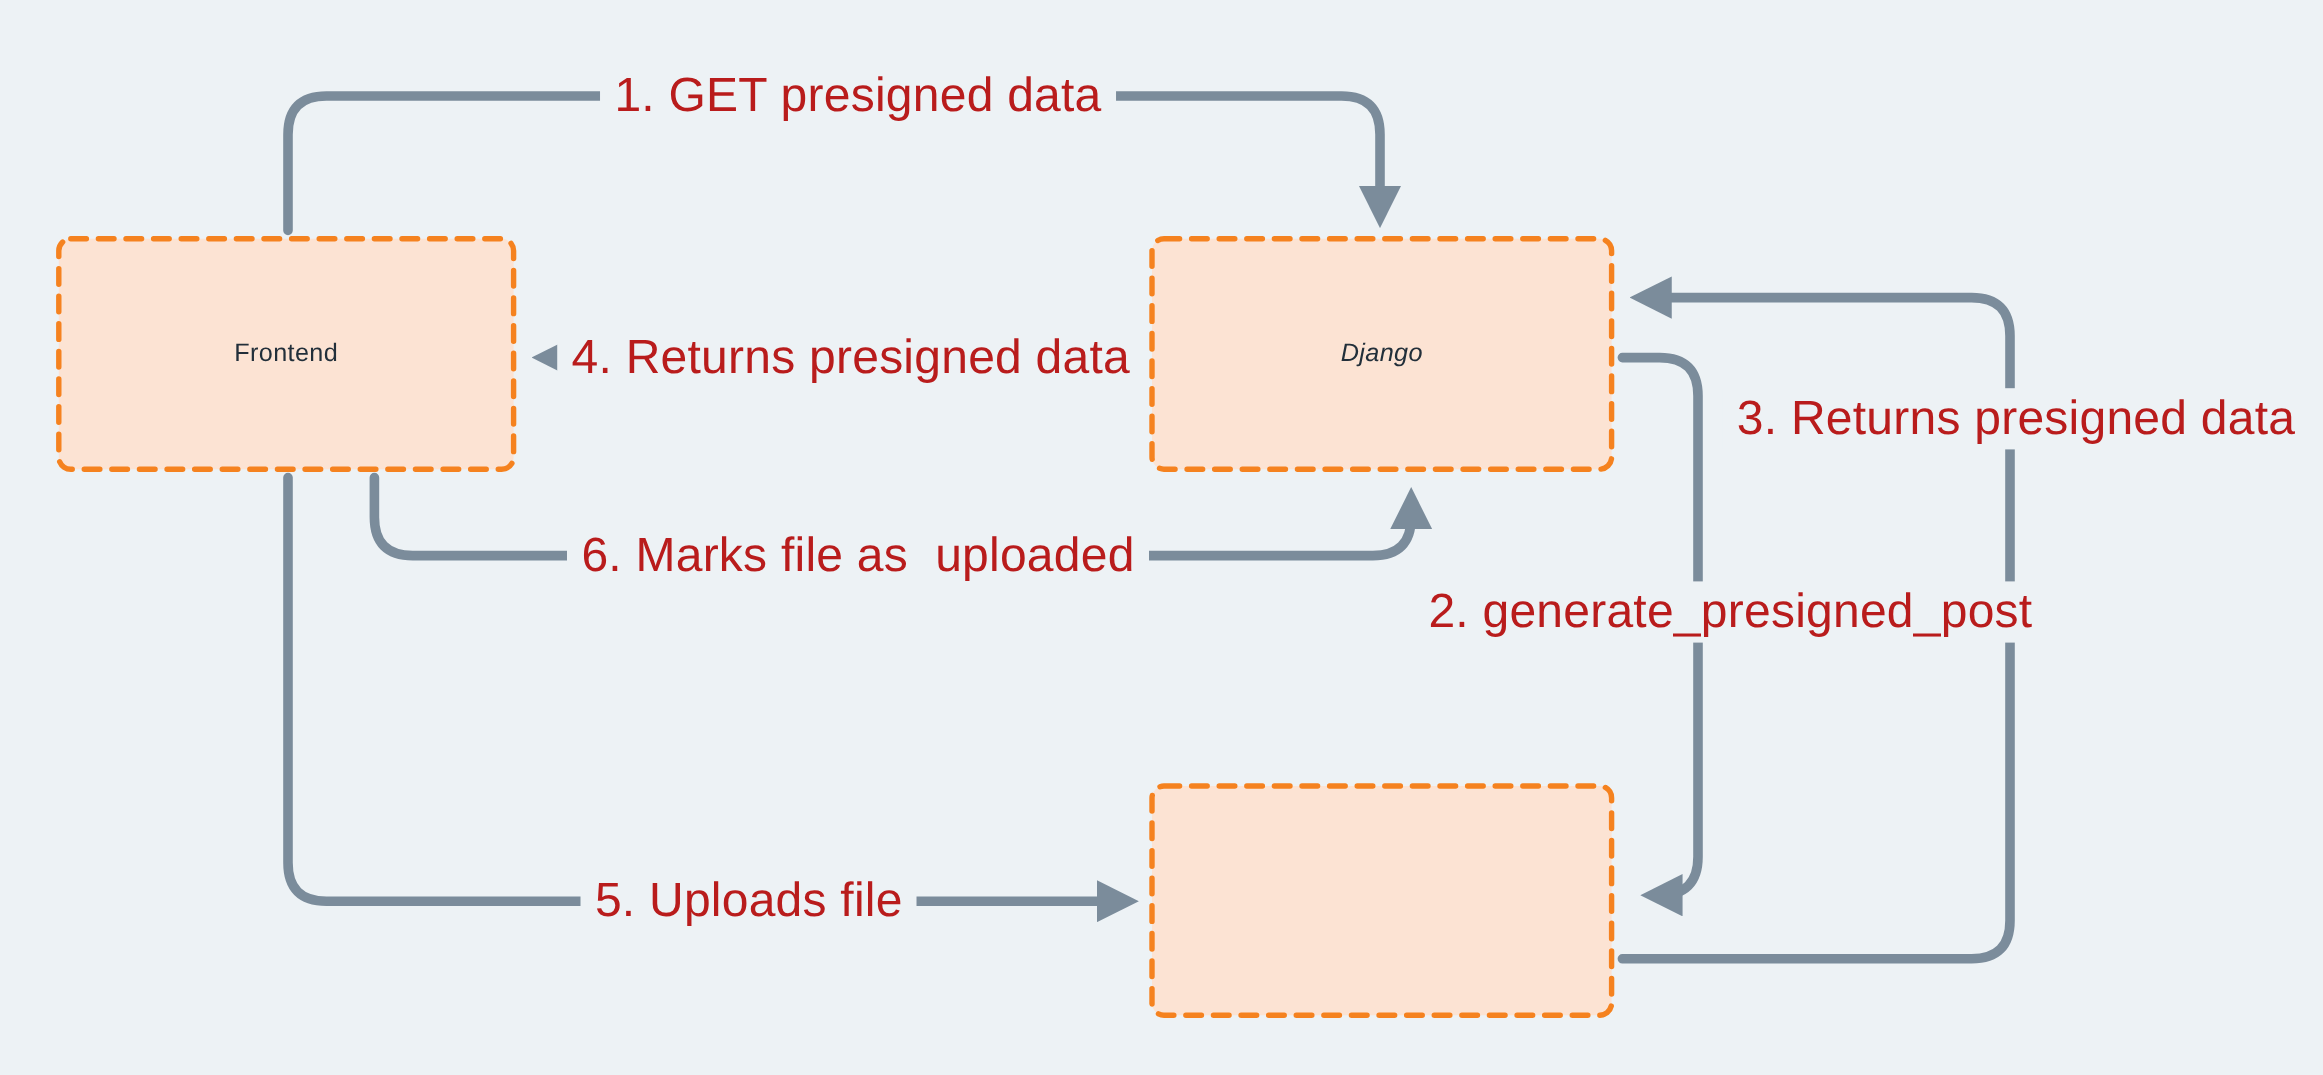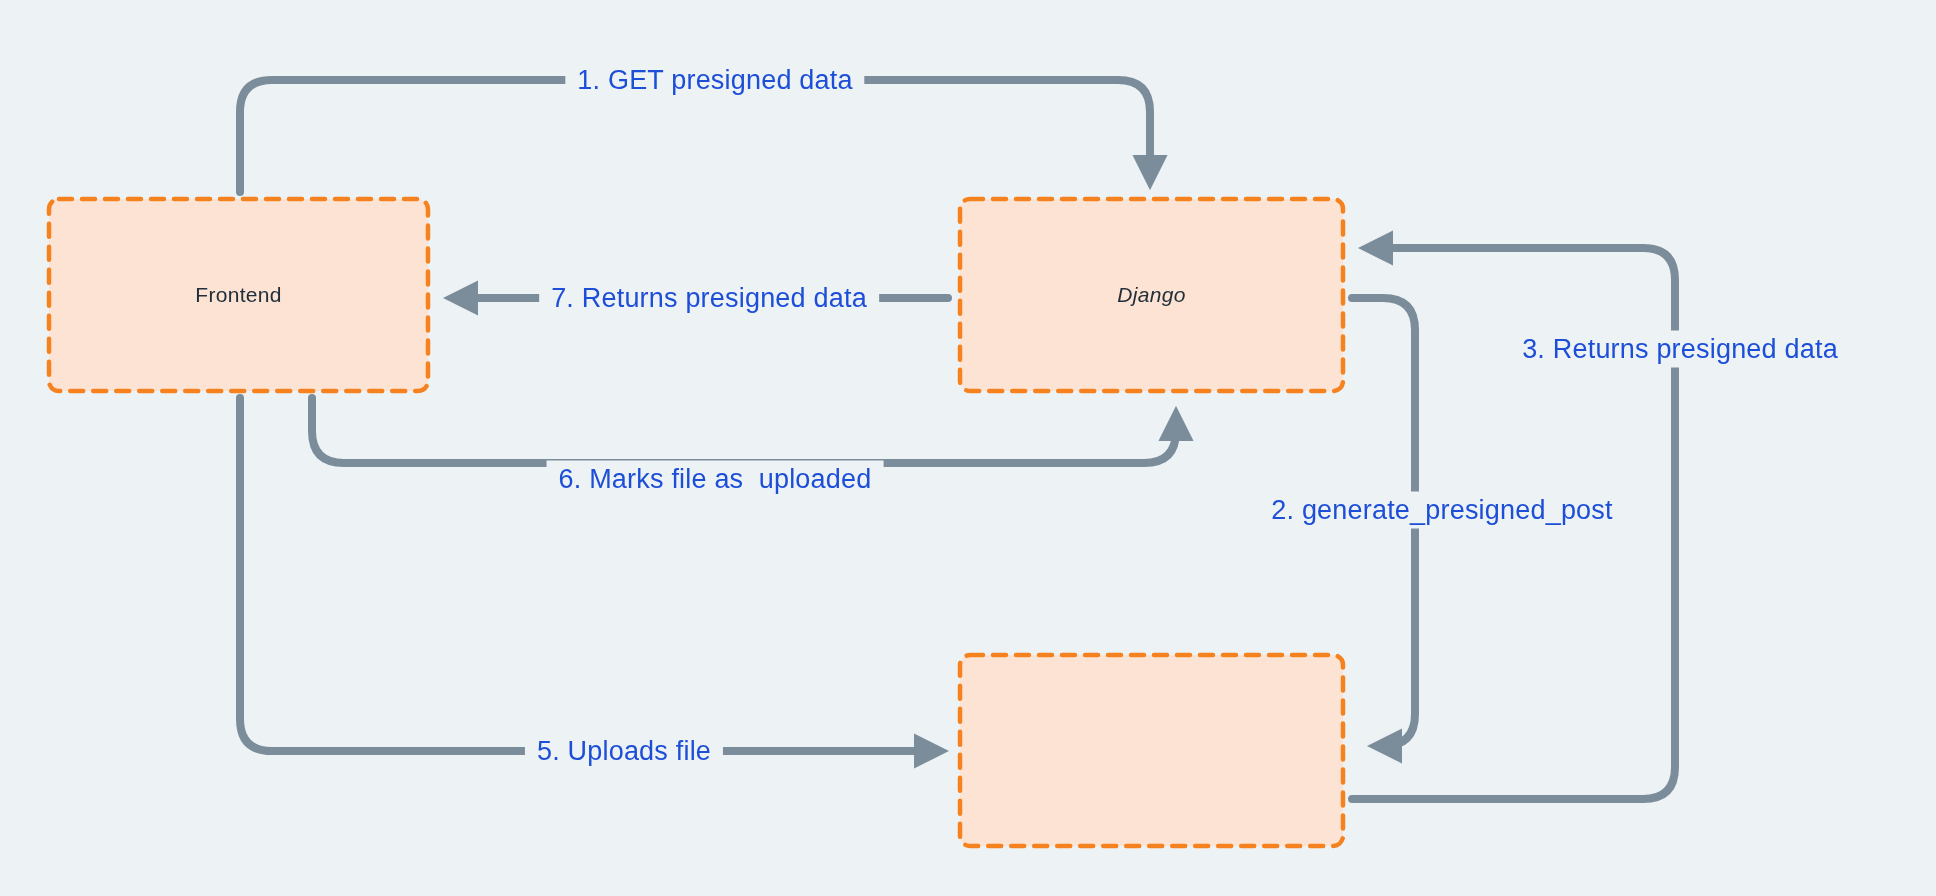--- a/index.html
+++ b/index.html
@@ -26,36 +26,36 @@
     align-items: center;
     justify-content: center;
     font-size: 21px;
     color: #222f3a;
     letter-spacing: 0.3px;
   }
   .edge-label {
     position: absolute;
     transform: translate(-50%, -50%);
     background: #edf2f5;
-    color: #1d4ed8;
-    font-size: 27px;
+    color: #b91c1c;
+    font-size: 40px;
     padding: 3px 12px;
     white-space: pre;
     letter-spacing: 0.2px;
   }
   .node-frontend { left: 47px;  top: 197px; width: 383px; height: 196px; }
   .node-django   { left: 958px; top: 197px; width: 387px; height: 196px; font-style: italic; }
   .node-aws-s3   { left: 958px; top: 653px; width: 387px; height: 195px; }
 
   .edge-label-1 { left: 715px;  top: 80px;  }
   .edge-label-2 { left: 1442px; top: 510px; }
   .edge-label-3 { left: 1680px; top: 349px; }
   .edge-label-4 { left: 709px;  top: 298px; }
   .edge-label-5 { left: 624px;  top: 751px; }
-  .edge-label-6 { left: 715px;  top: 479px; }
+  .edge-label-6 { left: 715px;  top: 463px; }
 
   .arrow-path {
     fill: none;
     stroke: #7b8c9b;
     stroke-width: 8;
     stroke-linecap: round;
   }
   .node-rect {
     fill: #fce3d3;
     stroke: #f5821f;
@@ -92,17 +92,17 @@
     <rect class="node-rect" x="960" y="199" width="383" height="192" rx="10"></rect>
     <rect class="node-rect" x="960" y="655" width="383" height="191" rx="10"></rect>
   </svg>
 
   <div class="node-text node-frontend">Frontend</div>
   <div class="node-text node-django">Django</div>
 
   <div class="edge-label edge-label-1">1. GET presigned data</div>
   <div class="edge-label edge-label-2">2. generate_presigned_post</div>
   <div class="edge-label edge-label-3">3. Returns presigned data</div>
-  <div class="edge-label edge-label-4">7. Returns presigned data</div>
+  <div class="edge-label edge-label-4">4. Returns presigned data</div>
   <div class="edge-label edge-label-5">5. Uploads file</div>
   <div class="edge-label edge-label-6">6. Marks file as  uploaded</div>
 
 </div>
 
 </body></html>

